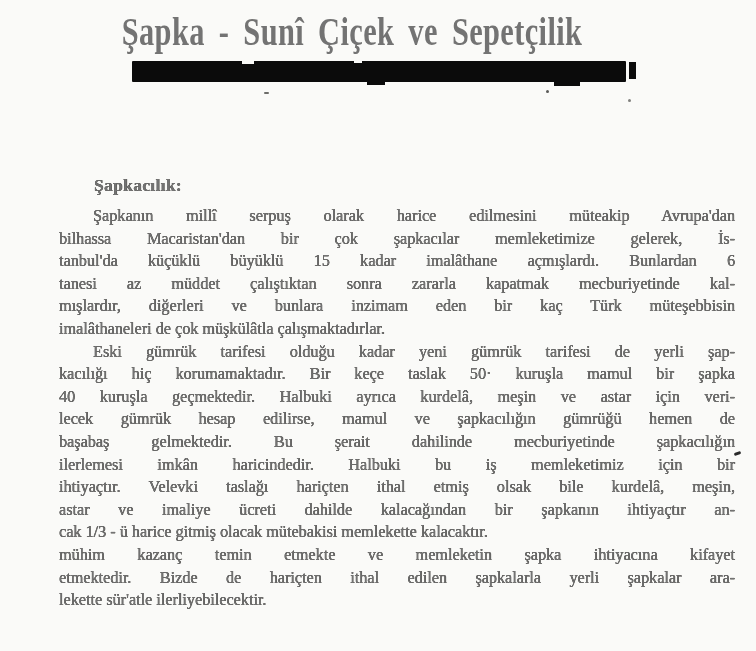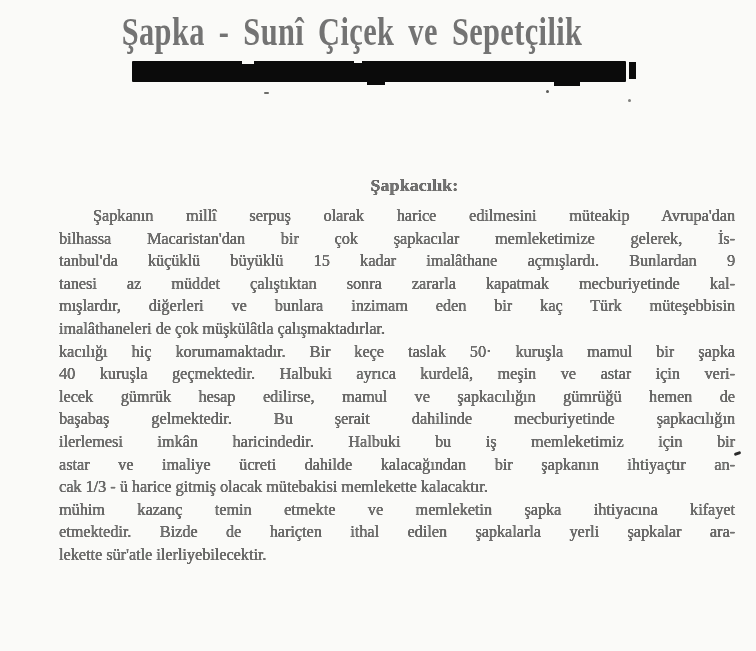--- a/index.html
+++ b/index.html
@@ -38,21 +38,21 @@
   .b2{left:235px;bottom:-3px;width:18px;height:4px;}
   .end-sliver{left:497px;top:1px;width:7px;height:17px;background:#0b0b0b;}
   
   .body-text{
     position:absolute;left:35px;top:175px;width:676px;
     font-size:16.2px;line-height:22.6px;
     text-shadow:0 0 0.5px rgba(27,25,22,0.9), 0.3px 0 0 rgba(27,25,22,0.5);
   }
   .heading{
     margin:0 0 10px 35px;
-    font-size:17.5px;line-height:20px;font-weight:bold;letter-spacing:0.3px;text-align:center;
+    font-size:17.5px;line-height:20px;font-weight:bold;letter-spacing:0.3px;
   }
   .para{margin:0;}
   .line{
     text-align:justify;
     text-align-last:justify;
     white-space:normal;
   }
   .line.indent{text-indent:34px;}
   .line.last{text-align-last:left;}
   
@@ -79,32 +79,34 @@
     </div>
   </header>
 
   <main class="body-text">
 
     <h2 class="heading">Şapkacılık:</h2>
 
     <section class="para">
       <div class="line indent">Şapkanın millî serpuş olarak harice edilmesini müteakip Avrupa'dan</div>
       <div class="line">bilhassa Macaristan'dan bir çok şapkacılar memleketimize gelerek, İs-</div>
-      <div class="line">tanbul'da küçüklü büyüklü 15 kadar imalâthane açmışlardı. Bunlardan 9</div>
+      <div class="line">tanbul'da küçüklü büyüklü 15 kadar imalâthane açmışlardı. Bunlardan 6</div>
       <div class="line">tanesi az müddet çalıştıktan sonra zararla kapatmak mecburiyetinde kal-</div>
       <div class="line">mışlardır, diğerleri ve bunlara inzimam eden bir kaç Türk müteşebbisin</div>
       <div class="line last">imalâthaneleri de çok müşkülâtla çalışmaktadırlar.</div>
     </section>
 
     <section class="para">
+      <div class="line indent">Eski gümrük tarifesi olduğu kadar yeni gümrük tarifesi de yerli şap-</div>
       <div class="line">kacılığı hiç korumamaktadır. Bir keçe taslak 50· kuruşla mamul bir şapka</div>
       <div class="line">40 kuruşla geçmektedir. Halbuki ayrıca kurdelâ, meşin ve astar için veri-</div>
       <div class="line">lecek gümrük hesap edilirse, mamul ve şapkacılığın gümrüğü hemen de</div>
       <div class="line">başabaş gelmektedir. Bu şerait dahilinde mecburiyetinde şapkacılığın</div>
       <div class="line">ilerlemesi imkân haricindedir. Halbuki bu iş memleketimiz için bir</div>
+      <div class="line">ihtiyaçtır. Velevki taslağı hariçten ithal etmiş olsak bile kurdelâ, meşin,</div>
       <div class="line">astar ve imaliye ücreti dahilde kalacağından bir şapkanın ihtiyaçtır an-</div>
       <div class="line last">cak 1/3 - ü harice gitmiş olacak mütebakisi memlekette kalacaktır.</div>
     </section>
 
     <section class="para">
       <div class="line">mühim kazanç temin etmekte ve memleketin şapka ihtiyacına kifayet</div>
       <div class="line">etmektedir. Bizde de hariçten ithal edilen şapkalarla yerli şapkalar ara-</div>
       <div class="line last">lekette sür'atle ilerliyebilecektir.</div>
     </section>
 

